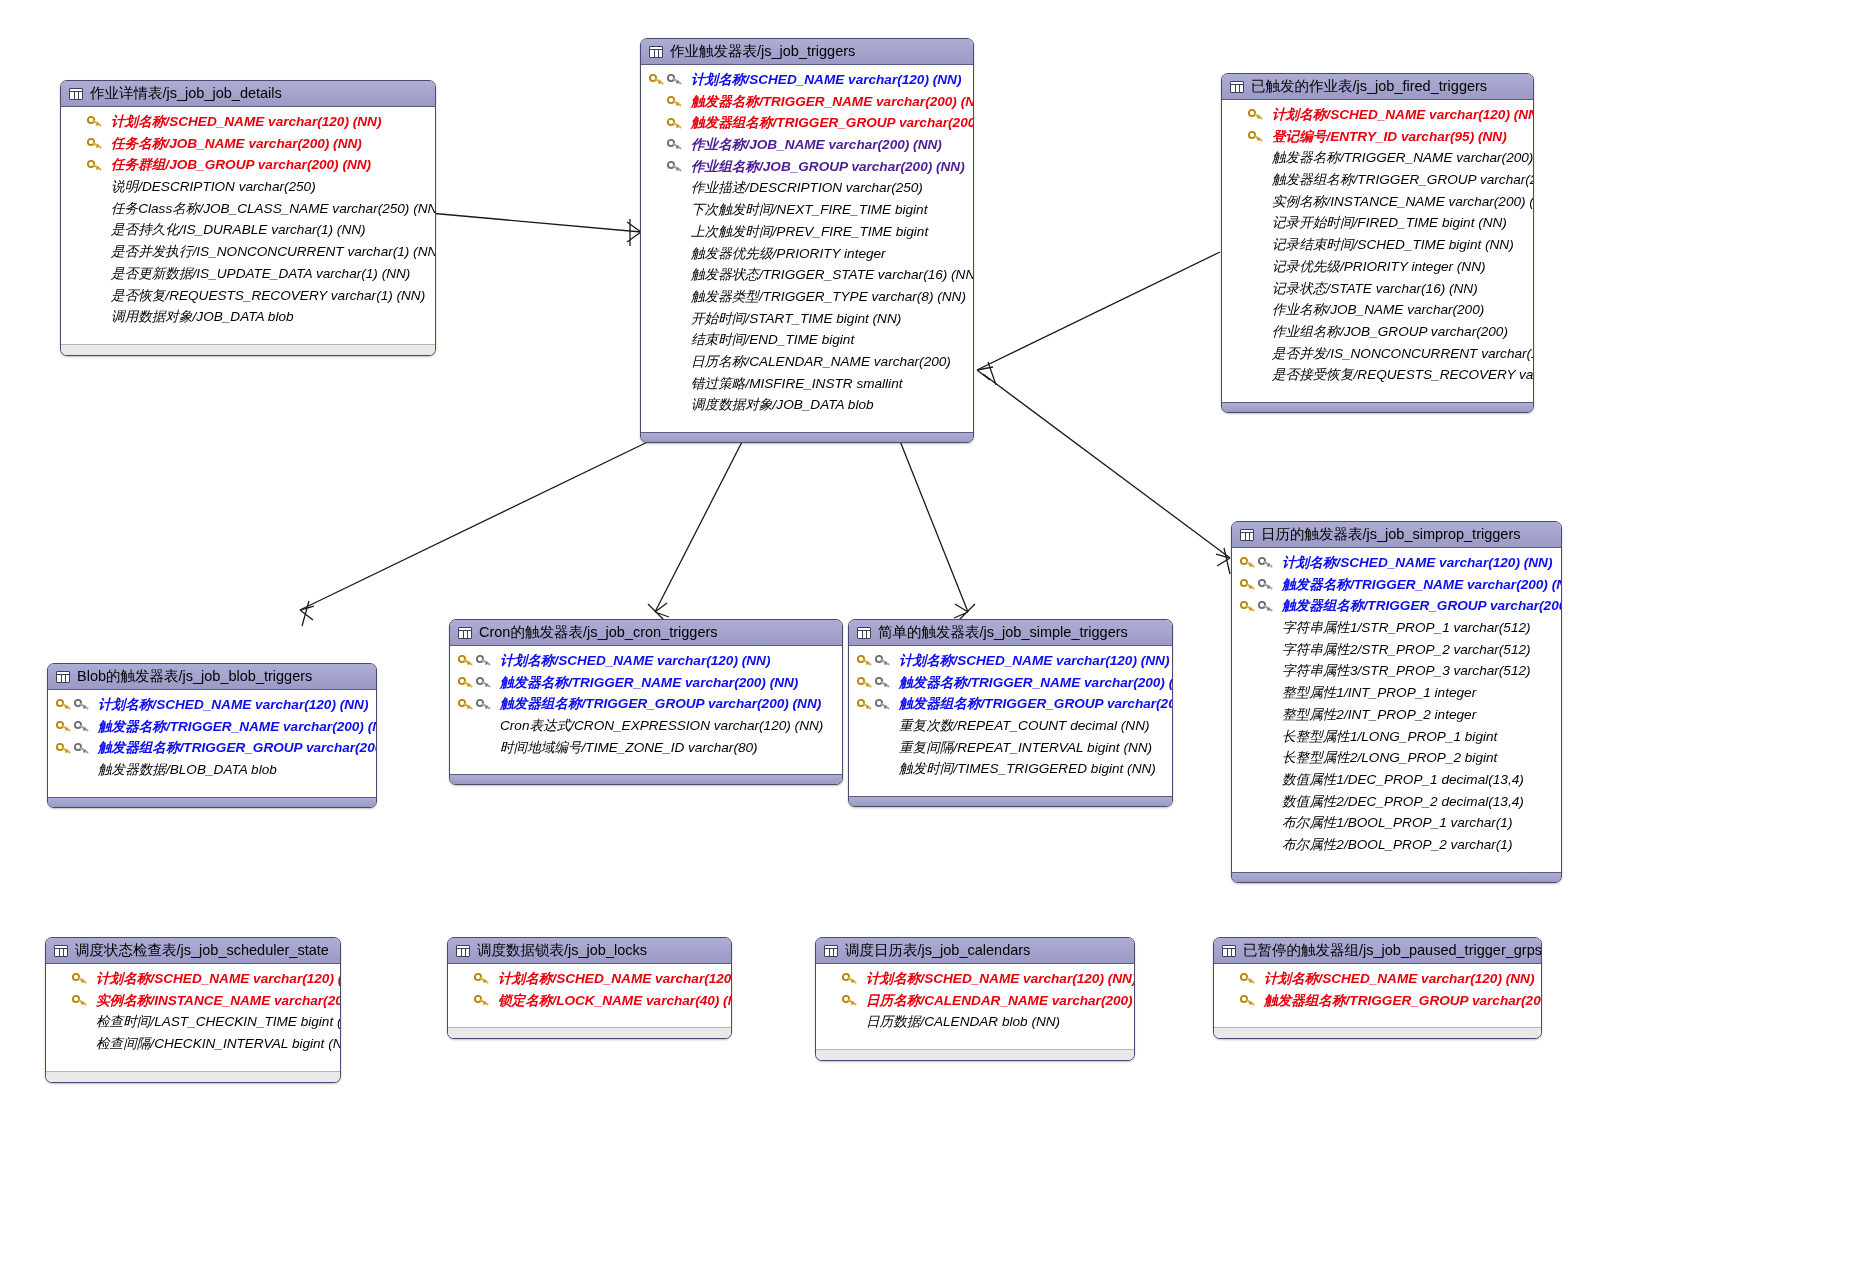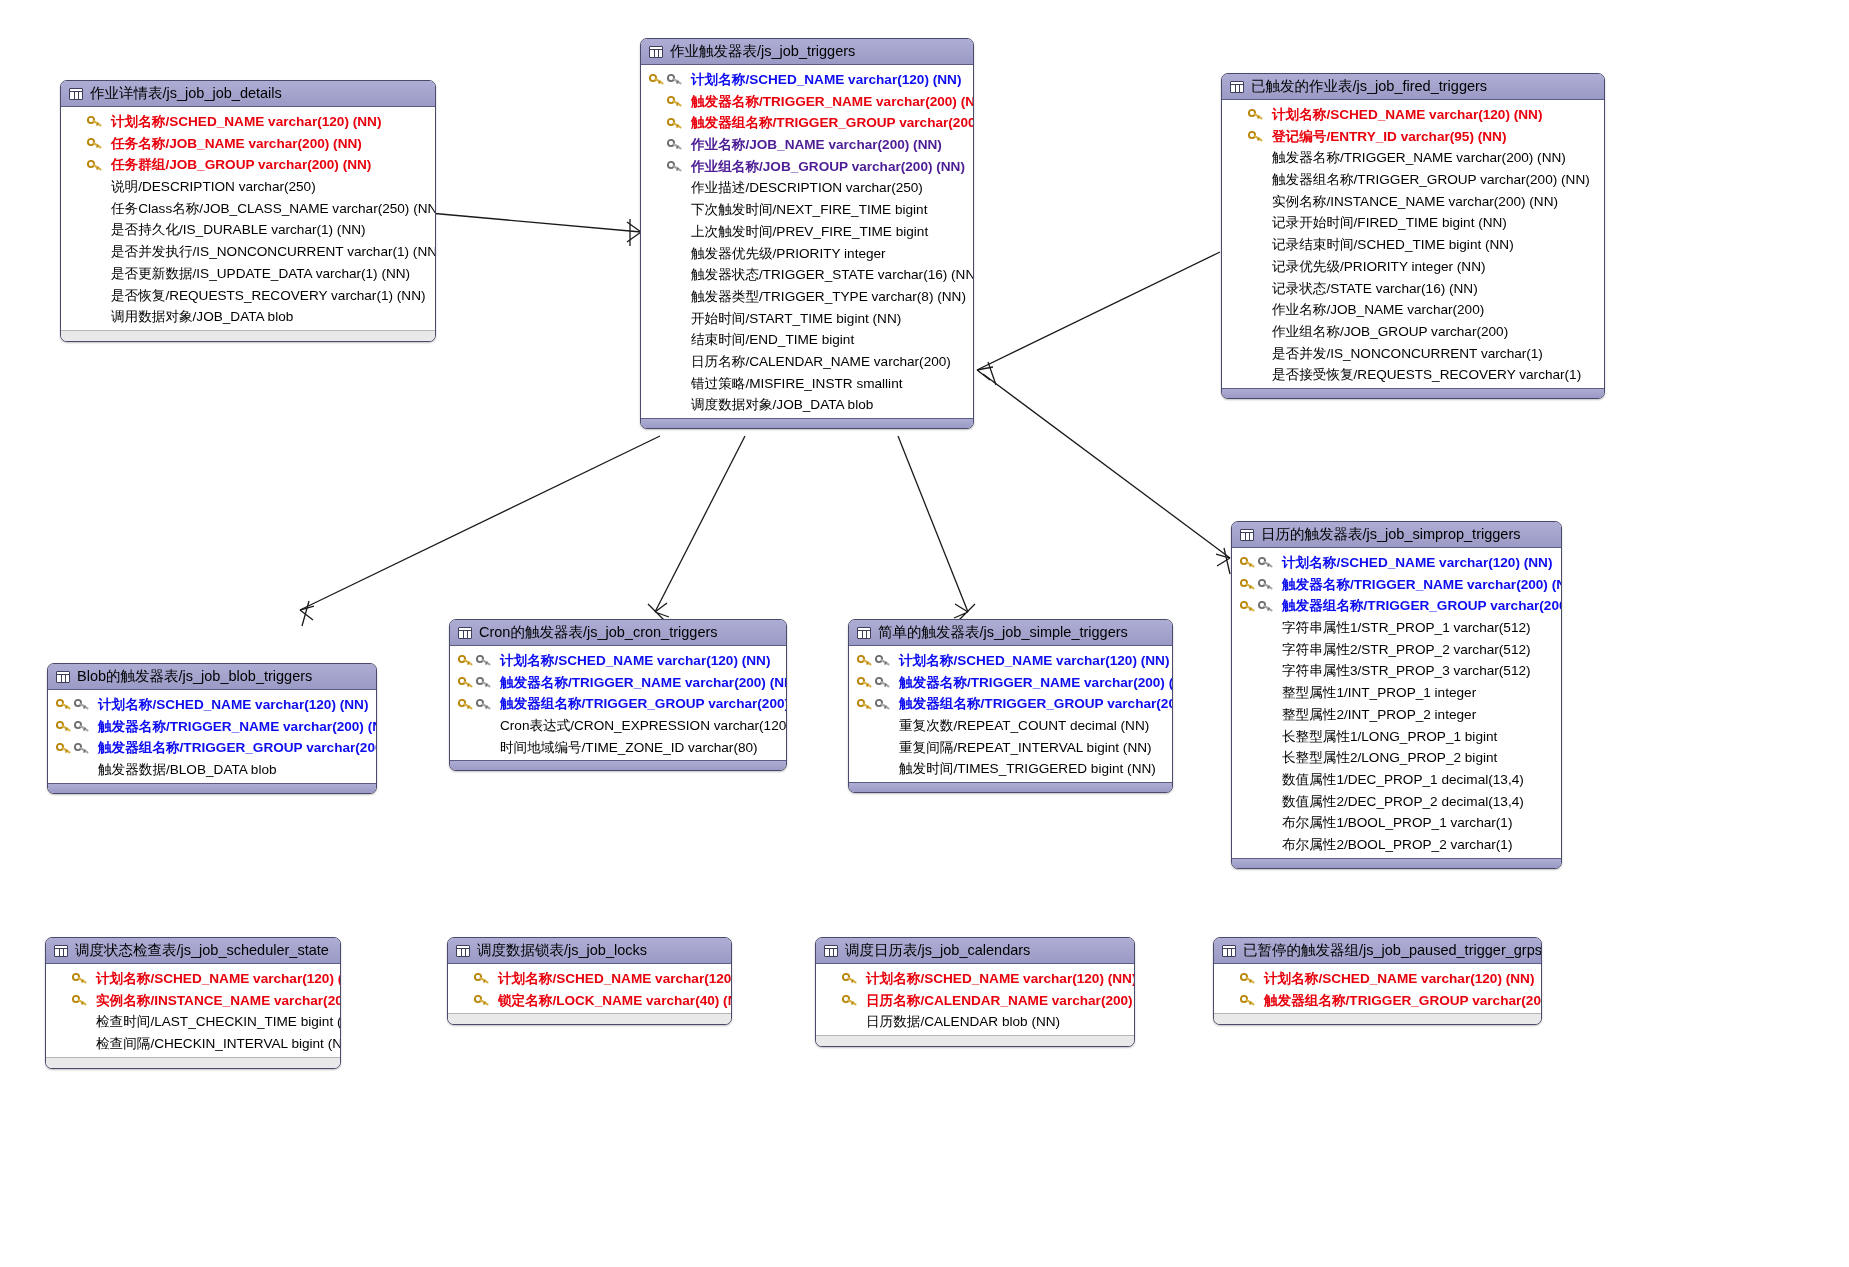--- a/index.html
+++ b/index.html
@@ -42,21 +42,21 @@
   }
   .tbl-icon::before{
     content:"";position:absolute;left:0;right:0;top:2px;height:1.4px;background:#3d3d5c;
   }
   .tbl-icon::after{
     content:"";position:absolute;top:2px;bottom:0;left:4px;width:1.4px;background:#3d3d5c;
     box-shadow:4px 0 0 0 #3d3d5c;
   }
   .tbl-title{font-size:14.5px;line-height:1;}
 
-  .tbl-body{background:#fff;padding:4px 0 2px 0;}
+  .tbl-body{background:#fff;padding:4px 0 16px 0;font-style:italic;}
   .col-row{
     display:flex;align-items:center;
     height:21.7px;
     padding:0 9px 0 8px;
     white-space:nowrap;
     font-size:13.6px;
   }
   .keys{
     width:42px;flex:0 0 42px;display:flex;align-items:center;gap:3px;
   }
@@ -314,21 +314,21 @@
           <span class="keys"></span>
           <span class="col-label plain">错过策略/MISFIRE_INSTR smallint</span>
         </div>
         <div class="col-row">
           <span class="keys"></span>
           <span class="col-label plain">调度数据对象/JOB_DATA blob</span>
         </div>
       </div>
       <div class="tbl-footer2"></div>
     </div>
-    <div class="table-box" style="left: 1221px; top: 73px; width: 384px;">
+    <div class="table-box" style="left: 1221px; top: 73px; width: 313px;">
       <div class="tbl-header">
         <span class="tbl-icon"></span>
         <span class="tbl-title">已触发的作业表/js_job_fired_triggers</span>
       </div>
       <div class="tbl-body">
         <div class="col-row">
           <span class="keys indent">
             <span class="key">
               <svg width="15" height="11" viewBox="0 0 15 11">
                 <circle cx="4" cy="4" r="3.1" fill="none" stroke="#b8860b" stroke-width="1.9"></circle>
@@ -585,21 +585,21 @@
           </span>
           <span class="col-label fk">触发器组名称/TRIGGER_GROUP varchar(200) (NN)</span>
         </div>
         <div class="col-row">
           <span class="keys"></span>
           <span class="col-label plain">触发器数据/BLOB_DATA blob</span>
         </div>
       </div>
       <div class="tbl-footer2"></div>
     </div>
-    <div class="table-box" style="left: 449px; top: 619px; width: 338px;">
+    <div class="table-box" style="left: 449px; top: 619px; width: 394px;">
       <div class="tbl-header">
         <span class="tbl-icon"></span>
         <span class="tbl-title">Cron的触发器表/js_job_cron_triggers</span>
       </div>
       <div class="tbl-body">
         <div class="col-row">
           <span class="keys">
             <span class="key">
               <svg width="15" height="11" viewBox="0 0 15 11">
                 <circle cx="4" cy="4" r="3.1" fill="none" stroke="#b8860b" stroke-width="1.9"></circle>

